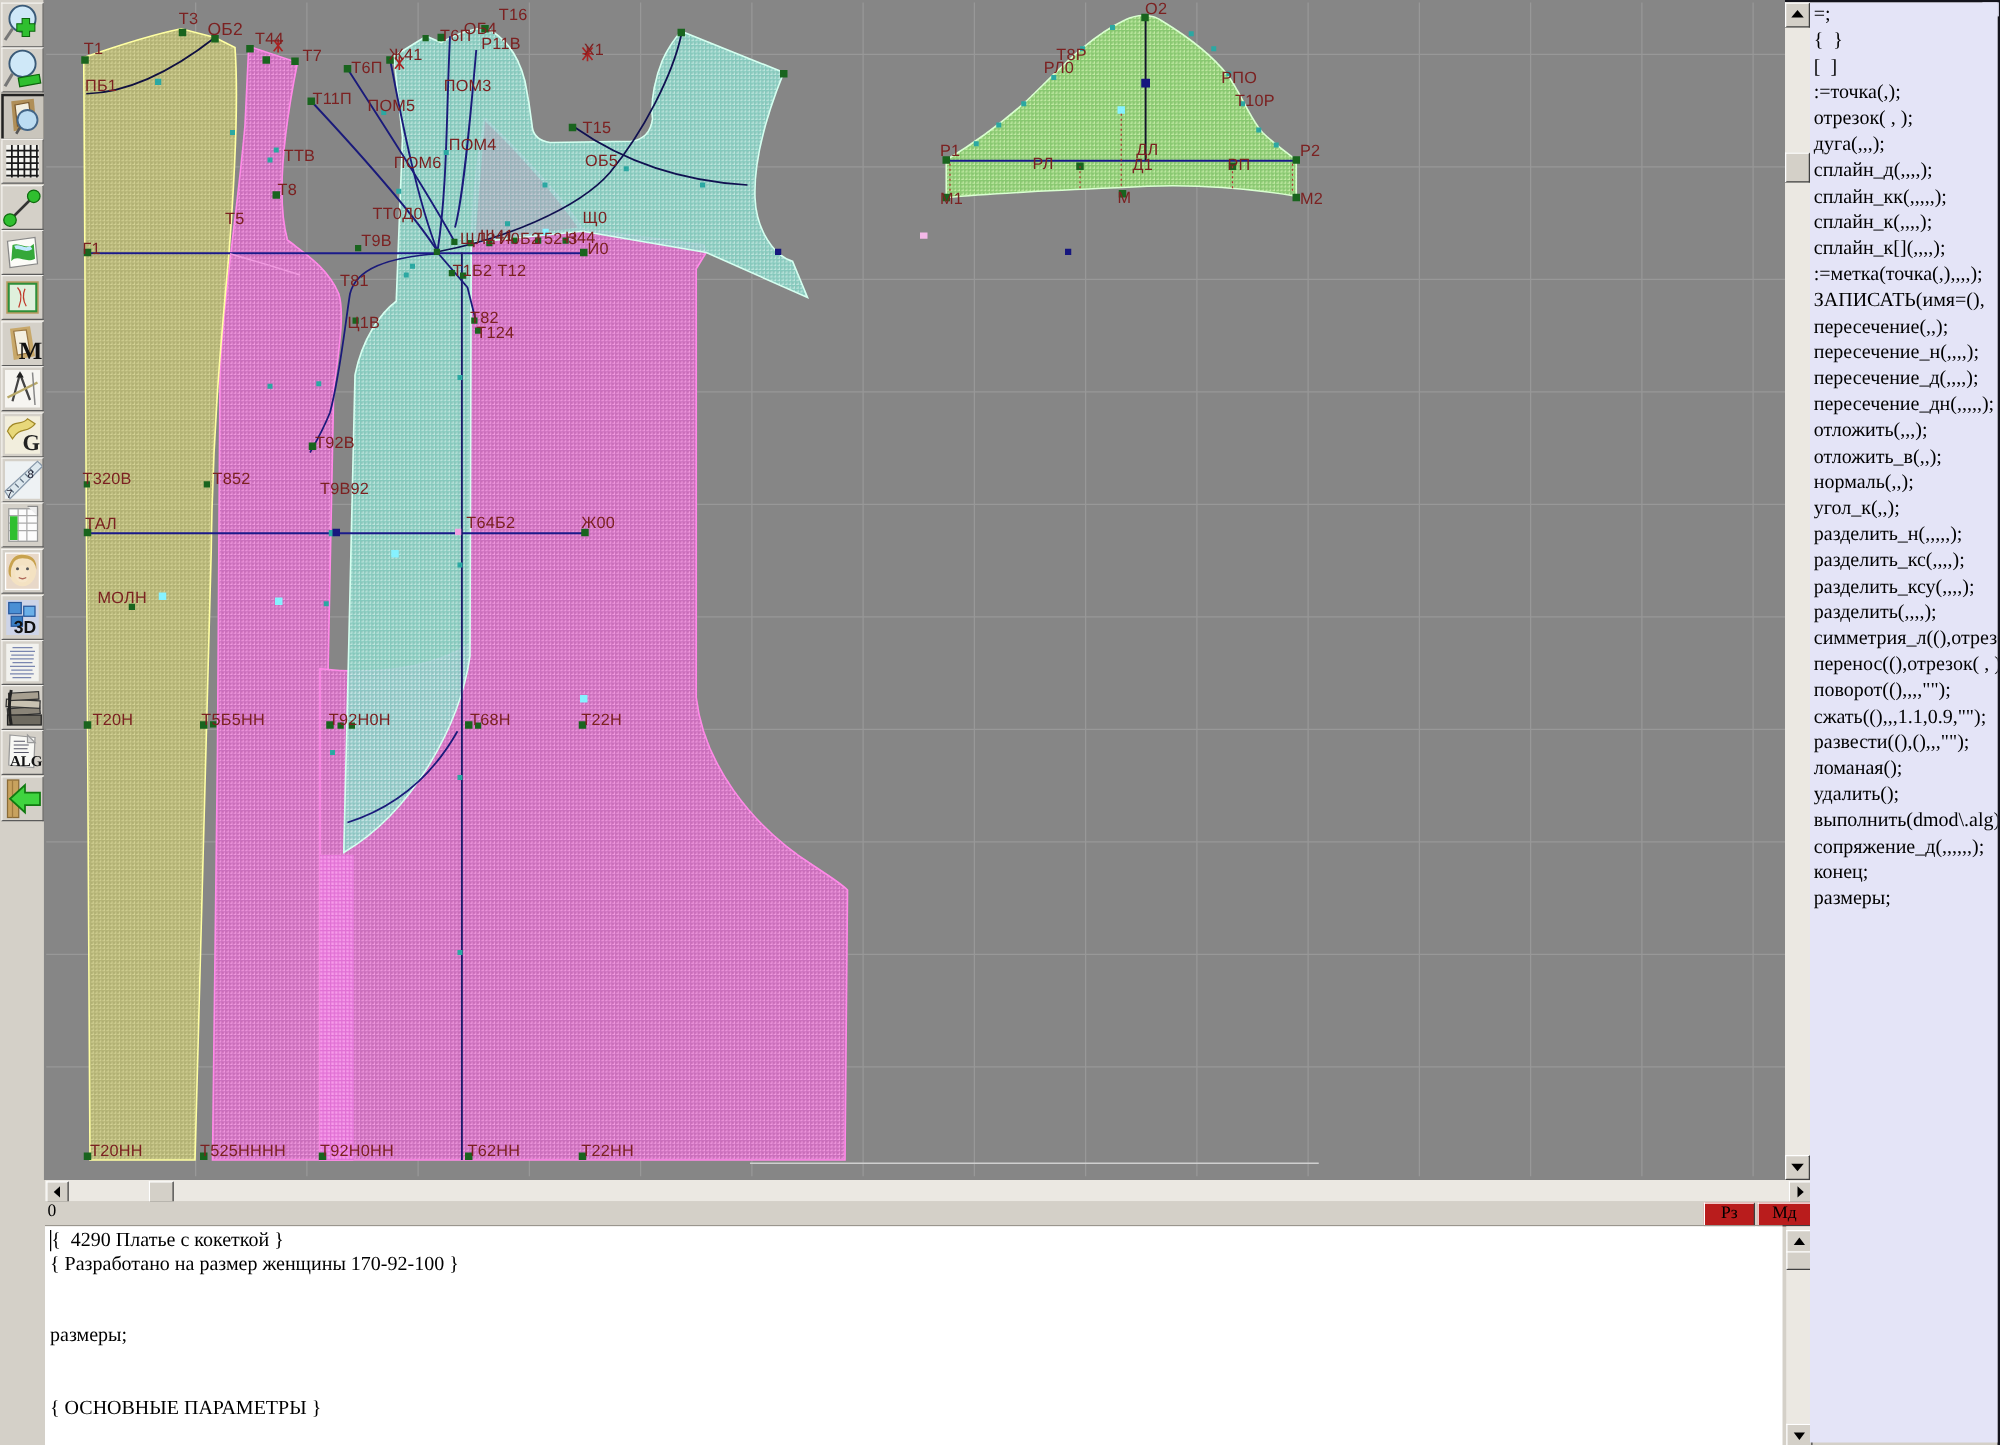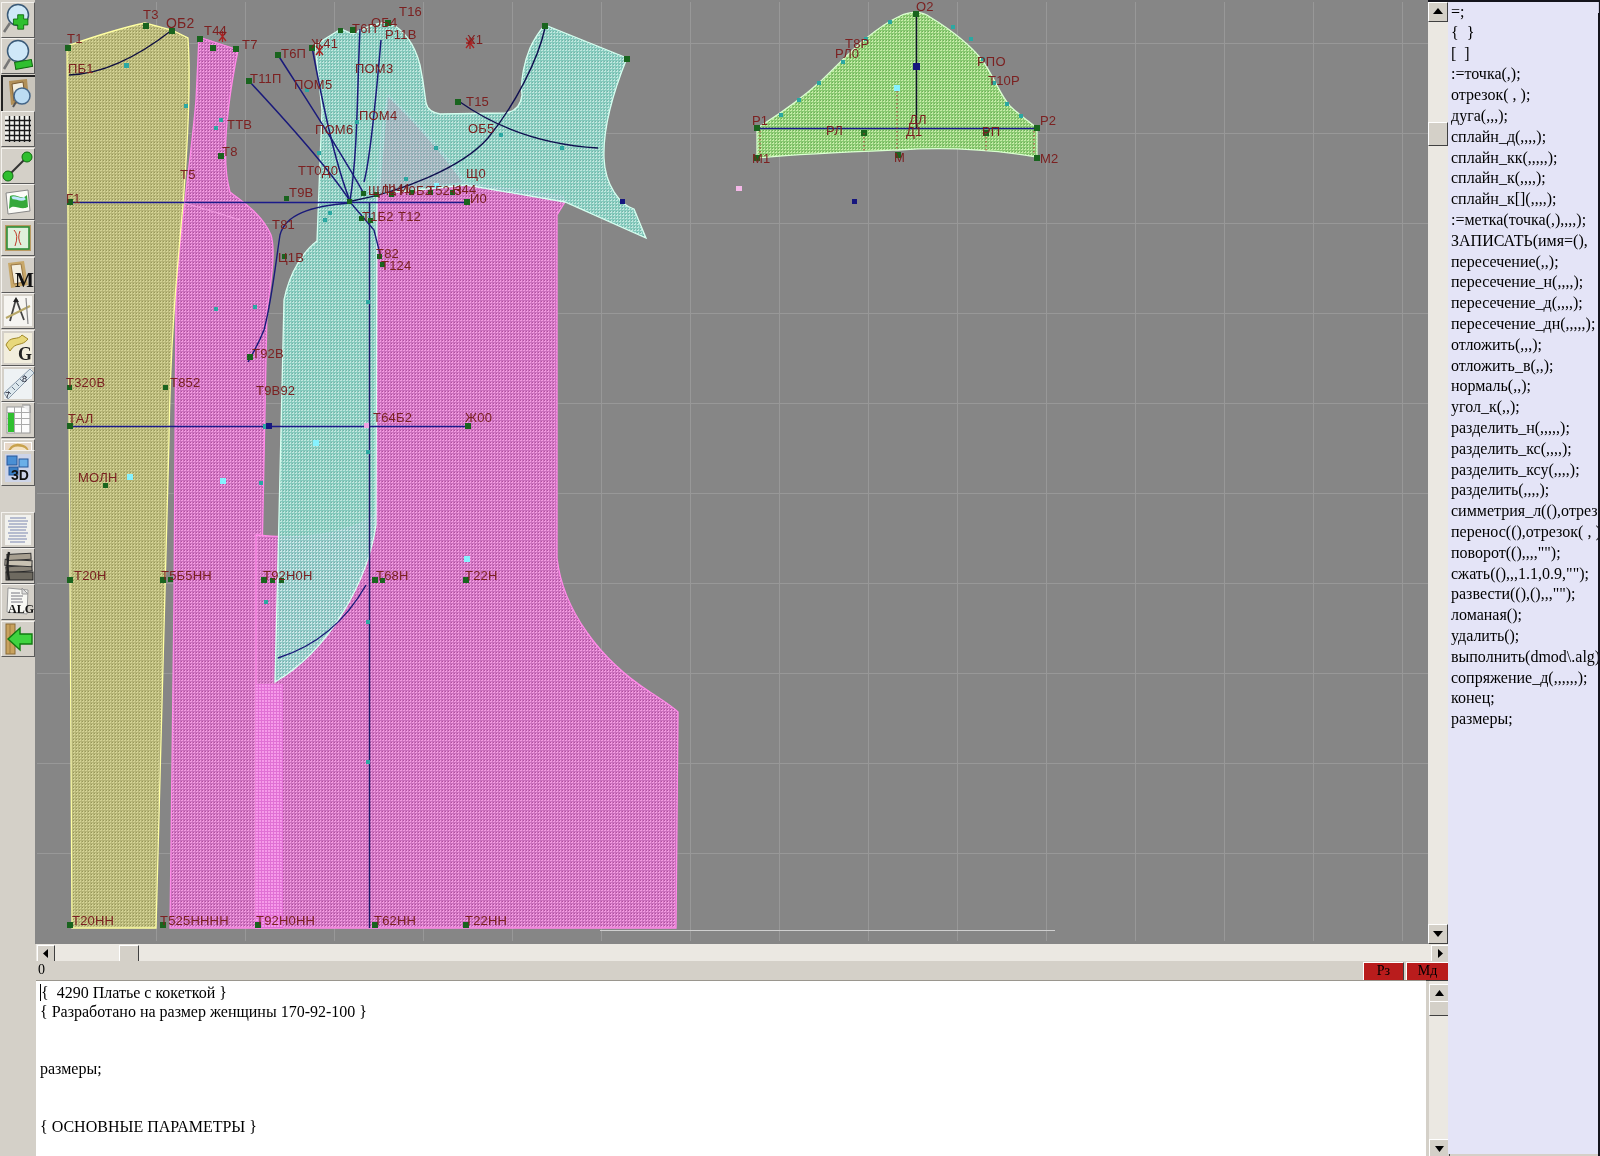--- a/index.html
+++ b/index.html
@@ -96,21 +96,21 @@
 <div class="tbbtn" style="top:439px;"><svg width="32" height="34">
 <rect x="2" y="2" width="28" height="30" fill="#fff"></rect>
 <rect x="3" y="3" width="26" height="28" fill="#e8d8c8"></rect>
 <ellipse cx="16" cy="16" rx="11" ry="13" fill="#f4e2c2"></ellipse>
 <path d="M5 14 Q8 2 18 4 Q28 5 27 16 Q26 8 20 7 Q10 5 8 12 Q6 16 7 22 Q4 20 5 14Z" fill="#c8a24e"></path>
 <ellipse cx="16" cy="19" rx="6" ry="7" fill="#f6e6ca"></ellipse>
 <circle cx="12" cy="15" r="1.2" fill="#555"></circle>
         <circle cx="20" cy="15" r="1.2" fill="#555"></circle>
 <path d="M13 22 Q16 24 19 22" stroke="#b06a5a" fill="none"></path>
 </svg></div>
-<div class="tbbtn" style="top:450px;"><svg width="32" height="34">
+<div class="tbbtn" style="top:476px;"><svg width="32" height="34">
 <rect x="3" y="3" width="26" height="28" fill="#cdd4e8"></rect>
 <rect x="5" y="5" width="10" height="9" fill="#4a8fd4" stroke="#26569a"></rect>
 <rect x="17" y="8" width="9" height="8" fill="#6aafe8" stroke="#26569a"></rect>
 <rect x="7" y="16" width="9" height="8" fill="#3a7fc4" stroke="#26569a"></rect>
 <text x="9" y="29" font-size="14px" font-weight="bold" fill="#111">3D</text>
 </svg></div>
 <div class="tbbtn" style="top:512px;"><svg width="32" height="34">
 <rect x="3" y="2" width="26" height="30" fill="#f2f2ee"></rect>
 <g stroke="#7a86b0" stroke-width="1">
 <path d="M8 5 h16M6 8 h20M7 11 h18M6 14 h19M8 17 h16M6 20 h20M7 23 h17M6 26 h19M8 29 h15"></path>

